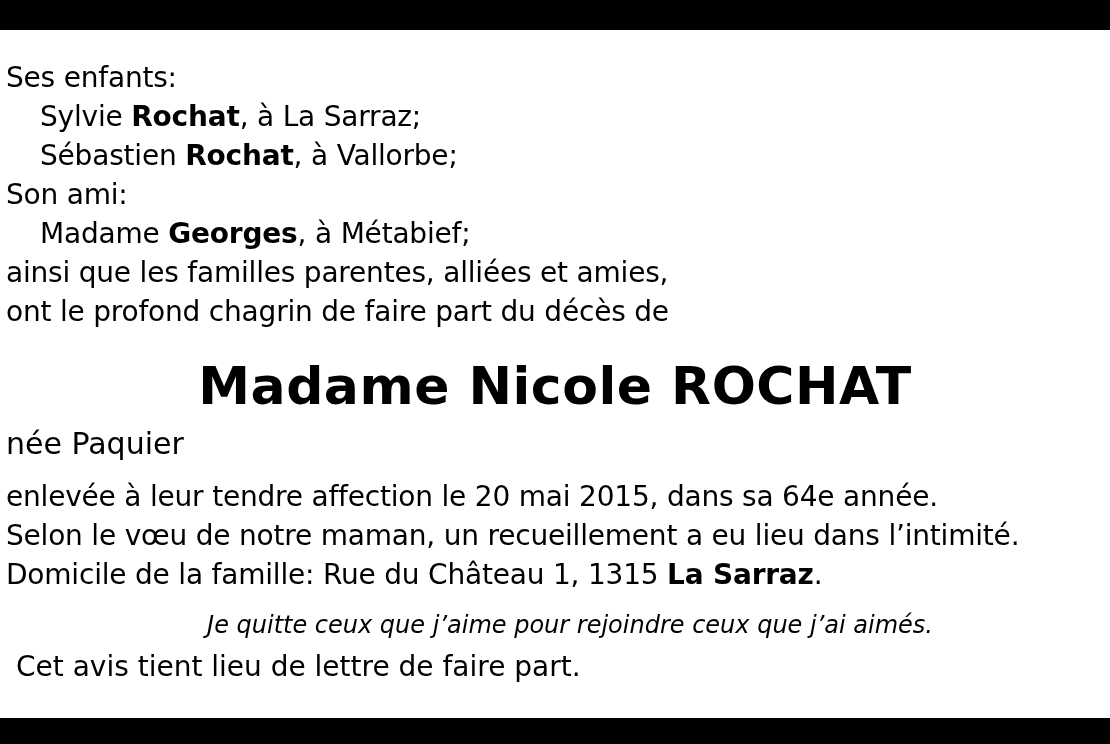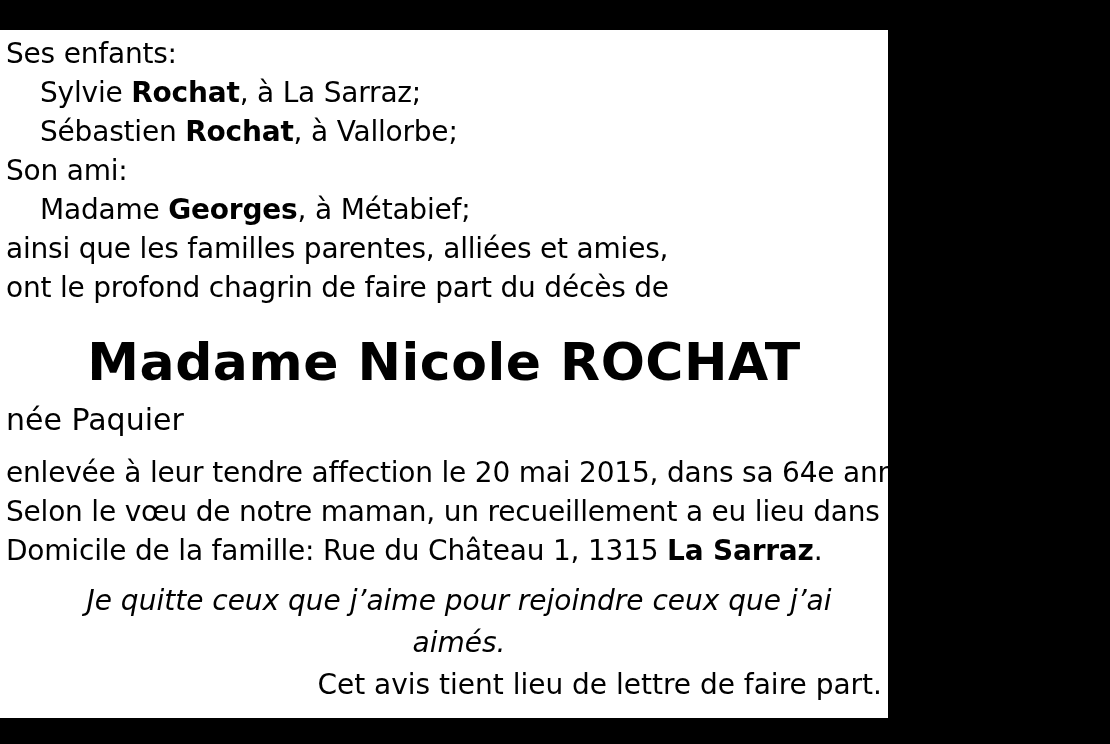--- a/index.html
+++ b/index.html
@@ -10,26 +10,26 @@
     width: 1110px;
     height: 744px;
     background: #000000;
     font-family: "DejaVu Sans", sans-serif;
     overflow: hidden;
   }
   .notice {
     position: absolute;
     left: 0;
     top: 30px;
-    width: 888px;
+    width: 1110px;
     height: 688px;
     background: #ffffff;
     color: #000000;
     box-sizing: border-box;
-    padding: 4px 6px 0 6px;
+    padding: 28px 6px 0 6px;
   }
   .line {
     font-size: 28px;
     line-height: 39px;
     white-space: nowrap;
     letter-spacing: -0.2px;
   }
   .indent {
     padding-left: 34px;
   }
@@ -45,30 +45,30 @@
     margin-top: 20px;
   }
   .deceased-maiden {
     font-size: 30px;
     font-weight: normal;
     line-height: 46px;
     margin-bottom: 10px;
   }
   .quote {
     font-style: italic;
-    font-size: 28px;
+    font-size: 24px;
     line-height: 42px;
     text-align: center;
     padding-left: 30px;
     margin-top: 10px;
   }
   .closing {
     font-size: 28px;
     line-height: 42px;
-    text-align: right;
+    text-align: left;
     padding-left: 10px;
   }
 </style>
 </head>
 <body>
 
 <div class="notice">
 
   <div class="line">Ses enfants:</div>
 

